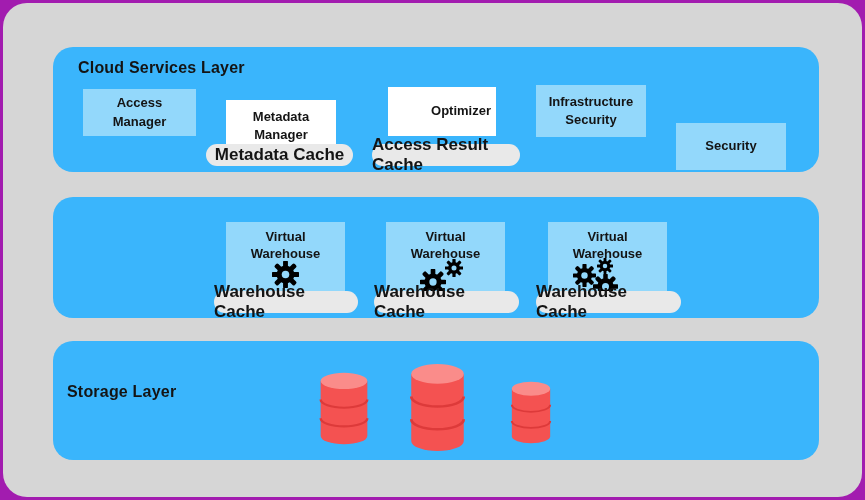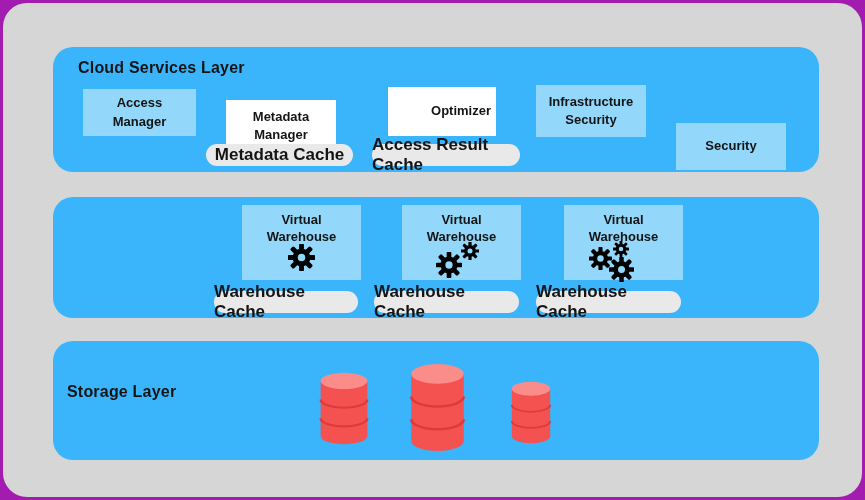--- a/index.html
+++ b/index.html
@@ -27,21 +27,21 @@
     box-sizing:border-box;
   }
   .box.light{background:#93d8fb;}
   .box.white{background:#ffffff;}
   .pill{
     position:absolute;height:22px;background:#e9e9e9;border-radius:12px;
     display:flex;align-items:center;justify-content:center;
     font-weight:bold;font-size:17px;color:#141414;
   }
   .vw{
-    position:absolute;top:8px;width:119px;height:75px;background:#93d8fb;margin-left:16px;
+    position:absolute;top:25px;width:119px;height:75px;background:#93d8fb;
   }
   .vw-label{
     width:92px;margin:7px auto 0;text-align:center;
     font-weight:bold;font-size:13px;line-height:1.3;
   }
   .gear{position:absolute;}
   .db{position:absolute;}
   .hidden-defs{position:absolute;width:0;height:0;overflow:hidden;}
 </style>
 </head>

